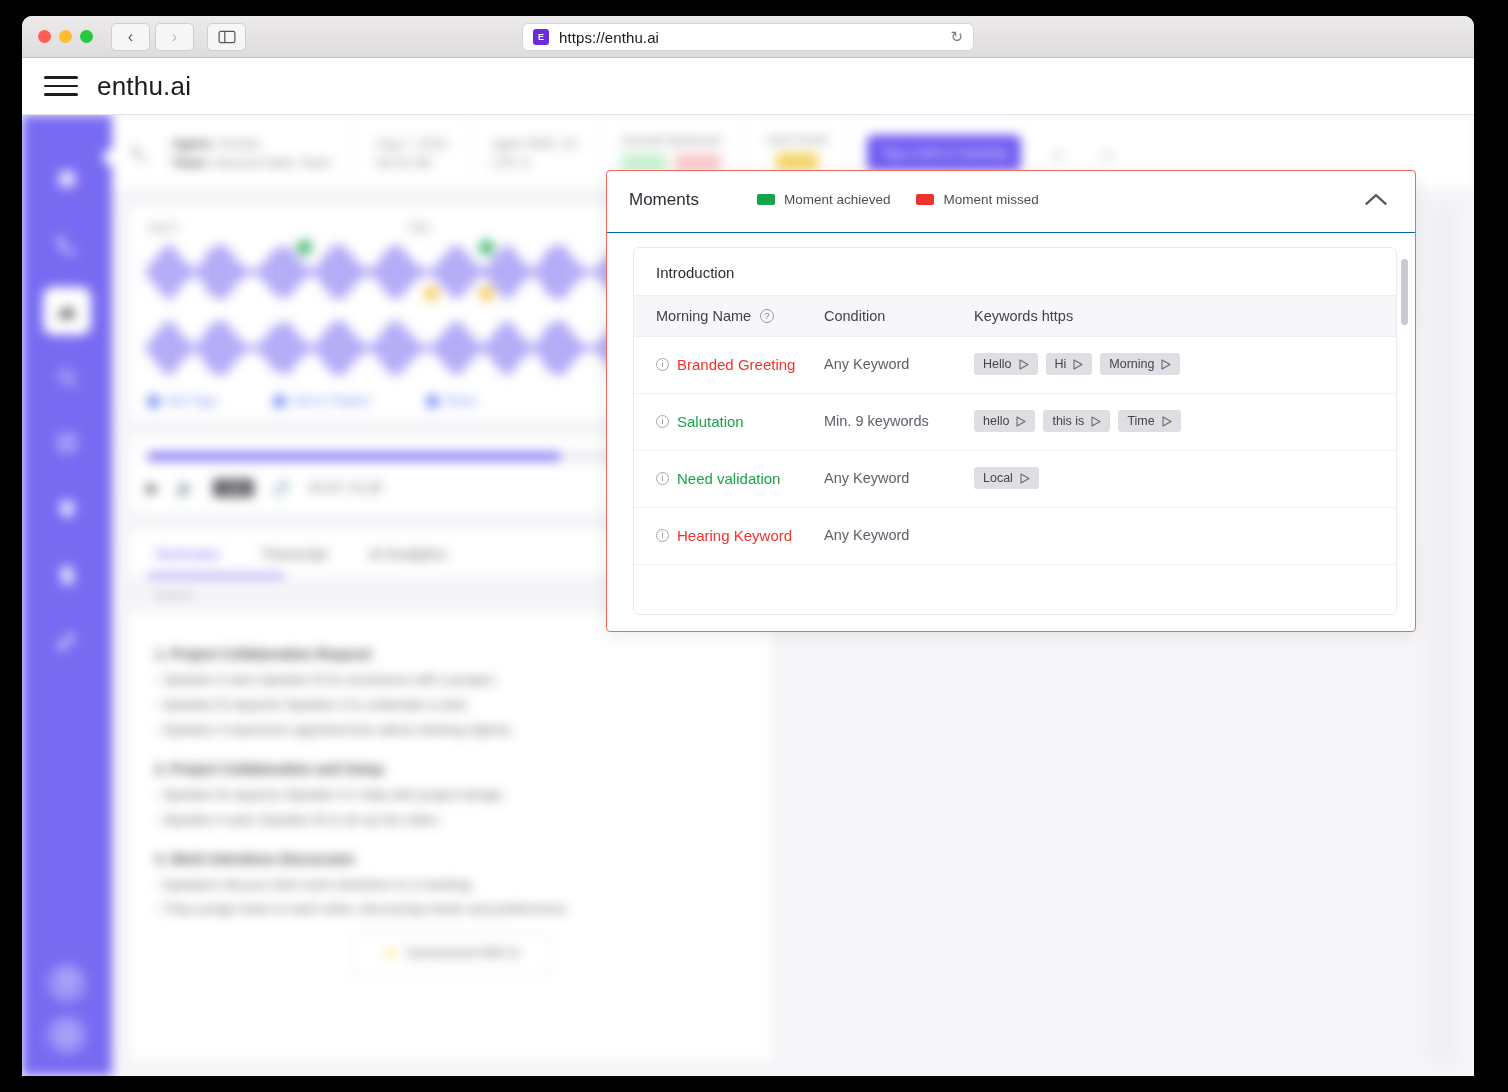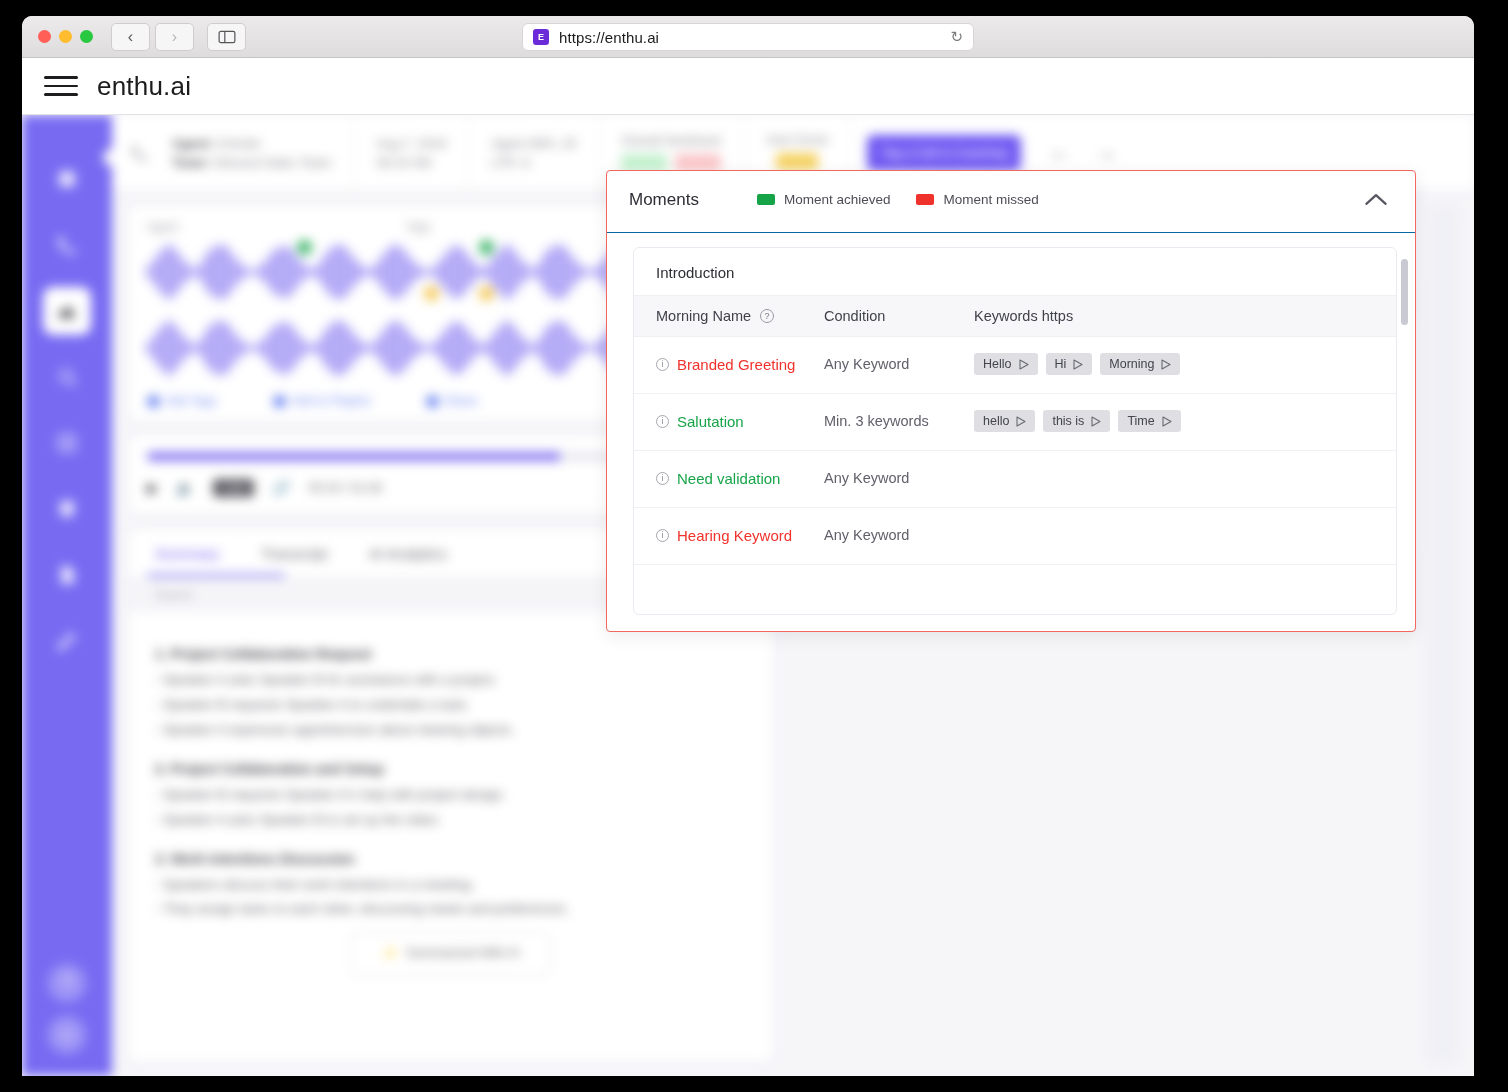--- a/index.html
+++ b/index.html
@@ -915,21 +915,21 @@
             </div>
           </div>
 
           <div class="tbl-row">
             <div class="col-name">
               <div class="mname hit">
                 <span class="info-ic">i</span>
                 <span>Salutation</span>
               </div>
             </div>
-            <div class="col-cond cond">Min. 3 keywords</div>
+            <div class="col-cond cond">Min. 9 keywords</div>
             <div class="col-kw kws">
               <span class="chip">
                   <em style="font-style:normal">hello</em>
                   <svg viewBox="0 0 10 11">
                     <polygon points="1,1 9,5.5 1,10" fill="none" stroke="#6a6a74" stroke-width="1.1" stroke-linejoin="round"></polygon>
                   </svg>
                 </span>
               <span class="chip">
                   <em style="font-style:normal">this is</em>
                   <svg viewBox="0 0 10 11">
@@ -946,20 +946,28 @@
           </div>
 
           <div class="tbl-row">
             <div class="col-name">
               <div class="mname hit">
                 <span class="info-ic">i</span>
                 <span>Need validation</span>
               </div>
             </div>
             <div class="col-cond cond">Any Keyword</div>
+            <div class="col-kw kws">
+              <span class="chip">
+                  <em style="font-style:normal">Local</em>
+                  <svg viewBox="0 0 10 11">
+                    <polygon points="1,1 9,5.5 1,10" fill="none" stroke="#6a6a74" stroke-width="1.1" stroke-linejoin="round"></polygon>
+                  </svg>
+                </span>
+            </div>
           </div>
 
           <div class="tbl-row">
             <div class="col-name">
               <div class="mname miss">
                 <span class="info-ic">i</span>
                 <span>Hearing Keyword</span>
               </div>
             </div>
             <div class="col-cond cond">Any Keyword</div>

